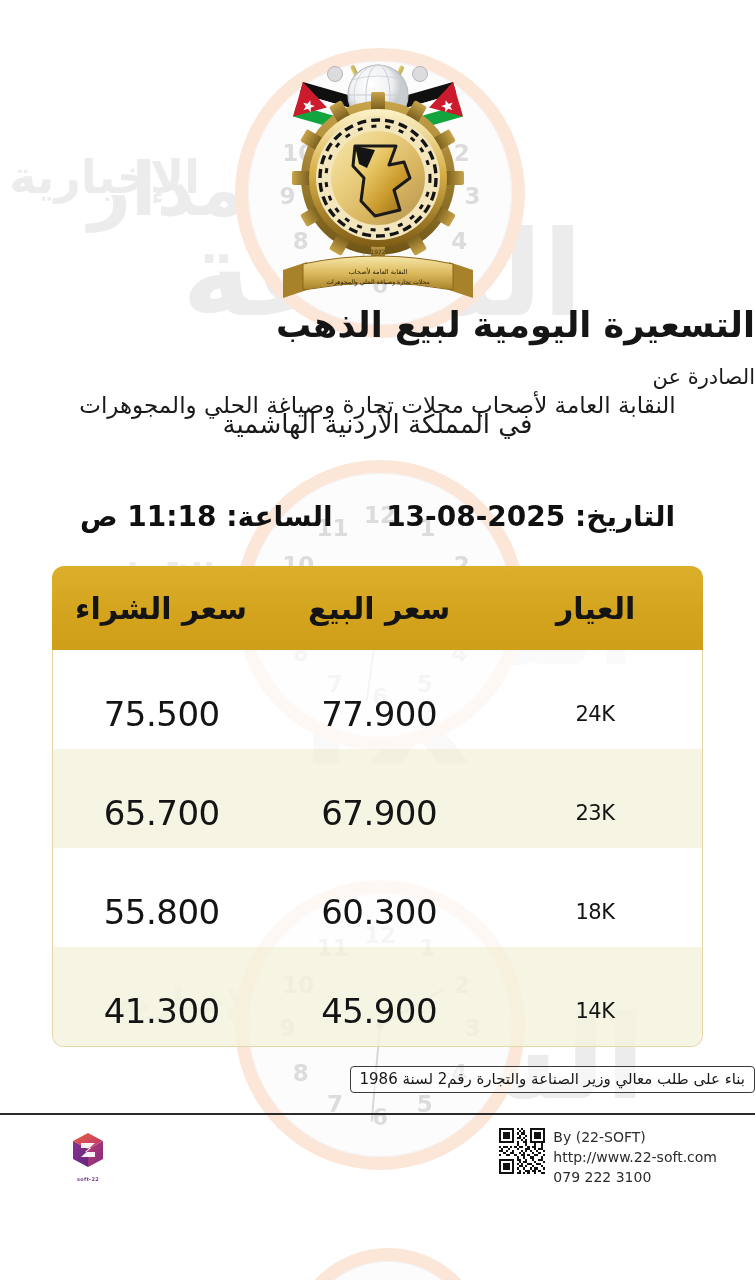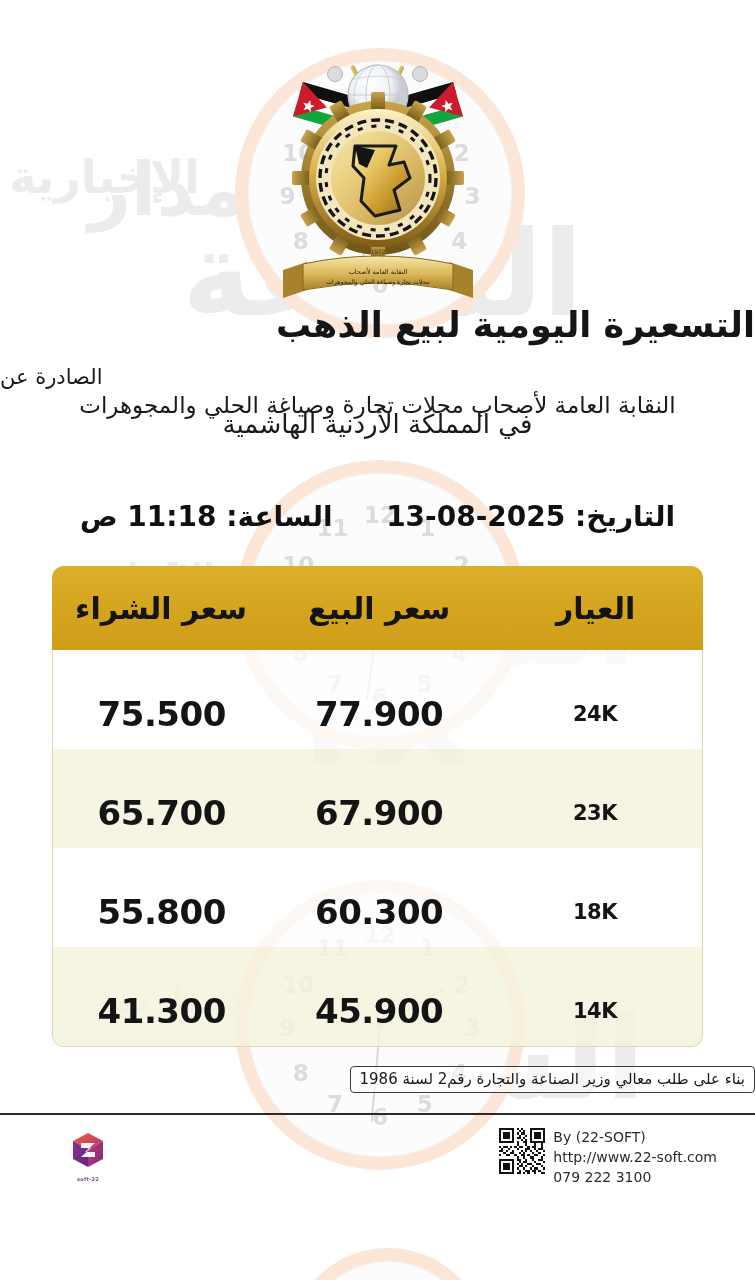--- a/index.html
+++ b/index.html
@@ -82,22 +82,22 @@
     position: absolute;
     top: 305px; left: 0; right: 0;
     text-align: right;
     font-size: 35px;
     font-weight: 700;
     color: #151515;
     letter-spacing: -0.5px;
   }
   .sub1 {
     position: absolute;
-    top: 365px; left: 0; right: 0;
-    text-align: left;
+    top: 365px; left: 8px; right: 0;
+    text-align: right;
     font-size: 21px;
     color: #1a1a1a;
   }
   .sub2 {
     position: absolute;
     top: 392px; left: 0; right: 0;
     text-align: center;
     font-size: 23px;
     color: #1a1a1a;
   }
@@ -157,21 +157,21 @@
     display: flex;
     height: 99px;
     align-items: center;
   }
   .row.odd  { background: rgba(255,255,255,0.72); }
   .row.even { background: rgba(244,241,221,0.82); }
   .row .cell {
     flex: 1 1 0;
     text-align: center;
     font-size: 34px;
-    font-weight: 700;
+    font-weight: 400;
     color: #141414;
     font-family: "DejaVu Sans", "Liberation Sans", sans-serif;
     letter-spacing: -0.5px;
     direction: ltr;
     margin-top: 28px;
   }
   .row .cell.karat { flex: 0 0 33%; font-size: 21px; }
 
   .note-wrap {
     position: absolute;

